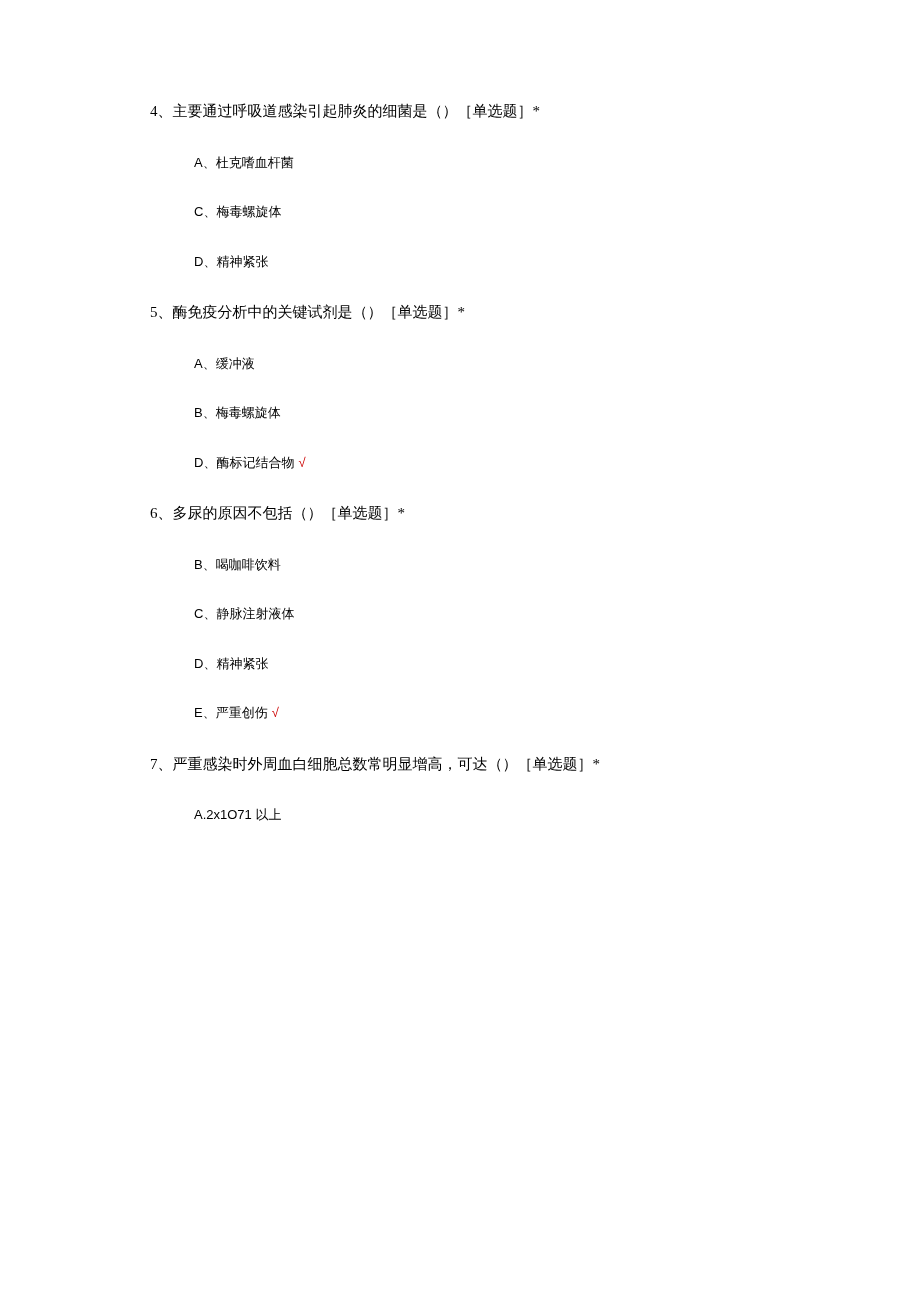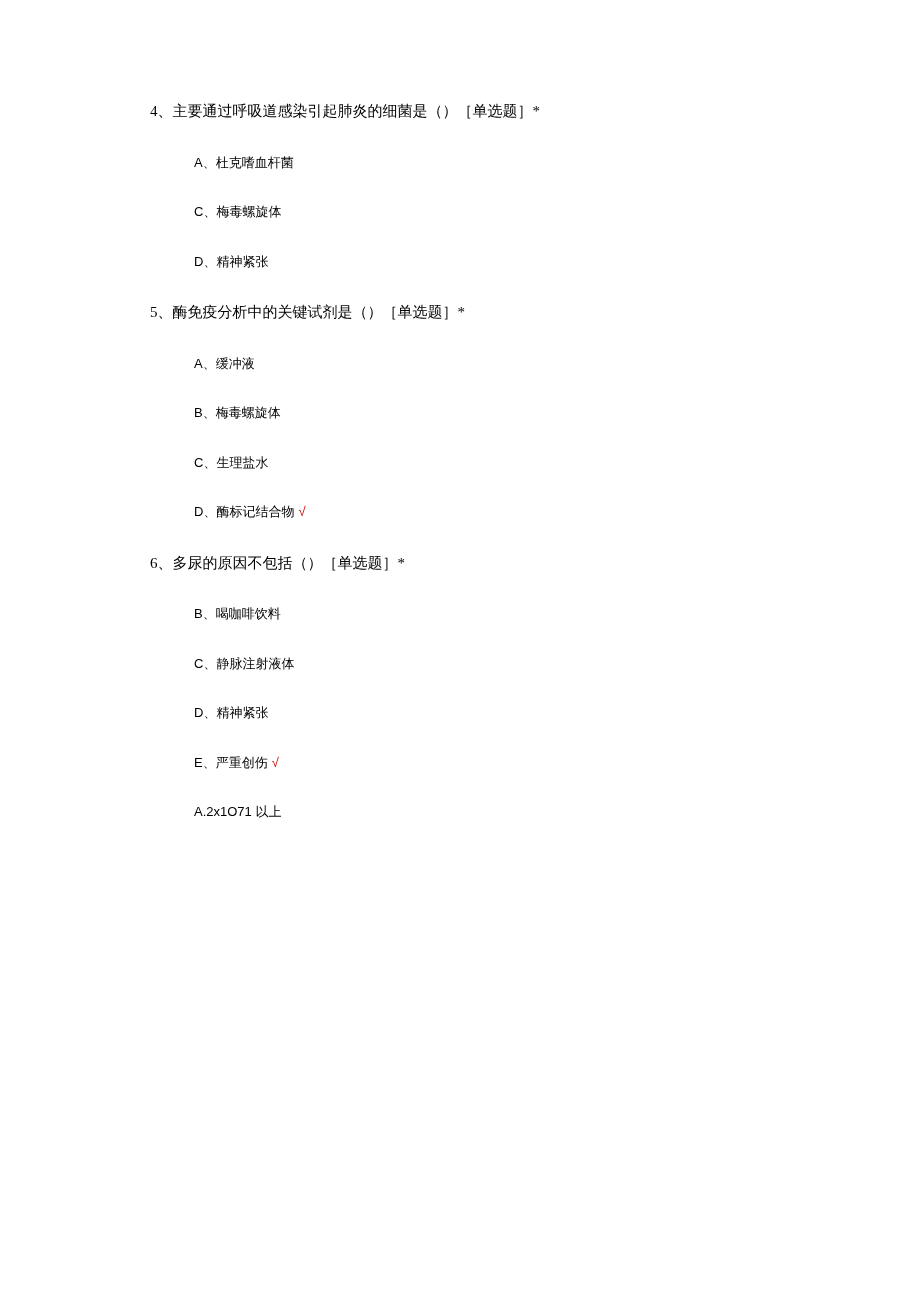--- a/index.html
+++ b/index.html
@@ -38,23 +38,23 @@
 <div>
 
   <div class="question-text">4、主要通过呼吸道感染引起肺炎的细菌是（）［单选题］*</div>
   <div class="option"><span>A、杜克嗜血杆菌</span></div>
   <div class="option"><span>C、梅毒螺旋体</span></div>
   <div class="option"><span>D、精神紧张</span></div>
 
   <div class="question-text">5、酶免疫分析中的关键试剂是（）［单选题］*</div>
   <div class="option"><span>A、缓冲液</span></div>
   <div class="option"><span>B、梅毒螺旋体</span></div>
-  <div class="option"><span>C、生理盐水</span></div>
   <div class="option"><span>D、酶标记结合物</span><span class="checkmark">√</span></div>
 
   <div class="question-text">6、多尿的原因不包括（）［单选题］*</div>
   <div class="option"><span>B、喝咖啡饮料</span></div>
   <div class="option"><span>C、静脉注射液体</span></div>
   <div class="option"><span>D、精神紧张</span></div>
   <div class="option"><span>E、严重创伤</span><span class="checkmark">√</span></div>
 
+  <div class="question-text">7、严重感染时外周血白细胞总数常明显增高，可达（）［单选题］*</div>
   <div class="option"><span>A.2x1O71 以上</span></div>
 </div>
 
 </body></html>

